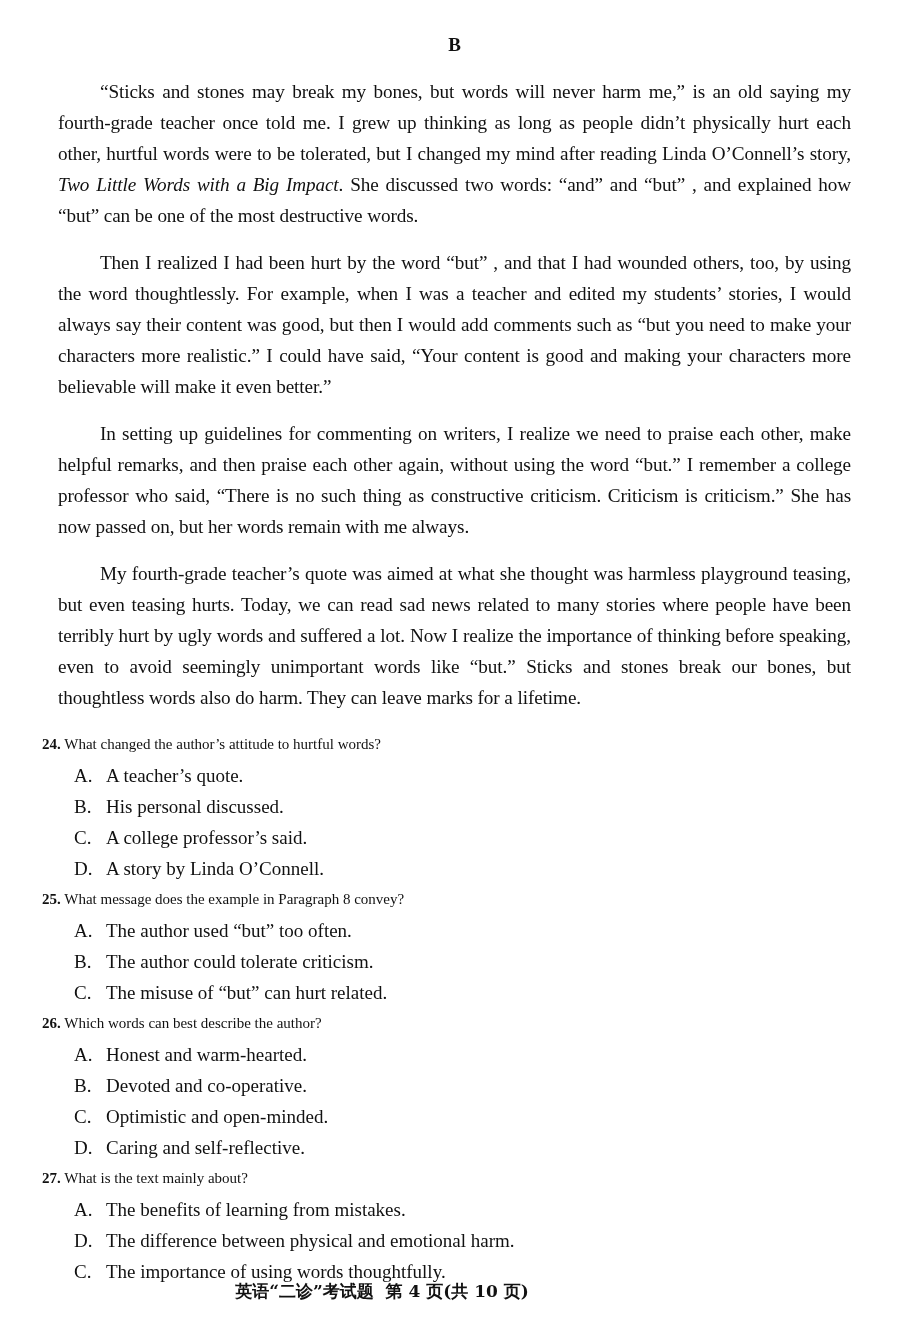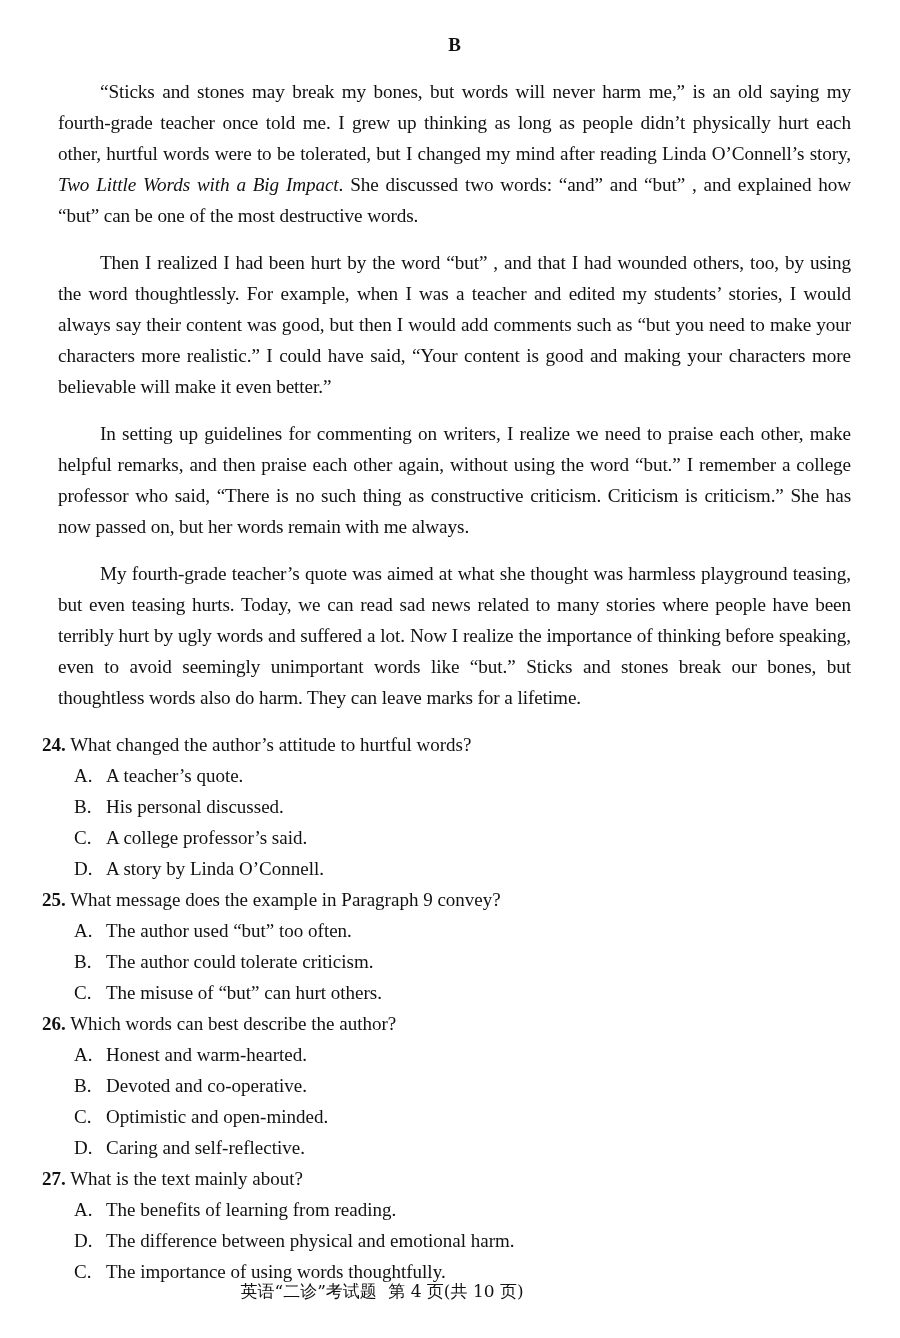--- a/index.html
+++ b/index.html
@@ -11,29 +11,29 @@
   .page { position: absolute; left: 42px; top: 30px; width: 825px; }
   .section-title {
     text-align: center; font-weight: bold; font-size: 19px;
     height: 30px; line-height: 30px; margin-left: 0; padding-left: 0;
   }
   .para {
     font-size: 19.2px; line-height: 31px; text-align: justify;
     text-indent: 42px; margin: 16px; letter-spacing: -0.1px;
   }
   .para em { font-style: italic; }
-  .q { font-size: 19px; line-height: 31px; margin: 0; }
+  .q { font-size: 15px; line-height: 31px; margin: 0; }
   .q .num { font-weight: bold; }
   .opt { font-size: 19px; line-height: 31px; padding-left: 32px; margin: 0; }
   .opt .letter { display: inline-block; width: 32px; }
   .grid2 { display: flex; padding-left: 32px; flex-direction: column; }
   .grid2 .opt { padding-left: 0; width: 400px; }
   .footer {
     position: absolute; left: 0; width: 764px; top: 1280px;
-    text-align: center; font-size: 17px; font-weight: normal;
+    text-align: center; font-size: 17px; font-weight: bold;
     font-family: "DejaVu Serif", serif;
   }
   .footer span { margin: 0 3px; }
 </style>
 </head>
 <body>
 
 <div class="page">
   <div class="section-title">B</div>
 
@@ -46,41 +46,41 @@
 
   <div>
     <p class="q"><span class="num">24.</span> <span>What changed the author’s attitude to hurtful words?</span></p>
     <p class="opt"><span class="letter">A.</span><span>A teacher’s quote.</span></p>
     <p class="opt"><span class="letter">B.</span><span>His personal discussed.</span></p>
     <p class="opt"><span class="letter">C.</span><span>A college professor’s said.</span></p>
     <p class="opt"><span class="letter">D.</span><span>A story by Linda O’Connell.</span></p>
   </div>
 
   <div>
-    <p class="q"><span class="num">25.</span> <span>What message does the example in Paragraph 9 convey?</span></p>
+    <p class="q"><span class="num">25.</span> <span>What message does the example in Paragraph 8 convey?</span></p>
     <p class="opt"><span class="letter">A.</span><span>The author used “but” too often.</span></p>
     <p class="opt"><span class="letter">B.</span><span>The author could tolerate criticism.</span></p>
-    <p class="opt"><span class="letter">C.</span><span>The misuse of “but” can hurt others.</span></p>
+    <p class="opt"><span class="letter">C.</span><span>The misuse of “but” can hurt related.</span></p>
   </div>
 
   <div>
     <p class="q"><span class="num">26.</span> <span>Which words can best describe the author?</span></p>
     <div class="grid2">
       <p class="opt"><span class="letter">A.</span><span>Honest and warm-hearted.</span></p>
       <p class="opt"><span class="letter">B.</span><span>Devoted and co-operative.</span></p>
     </div>
     <div class="grid2">
       <p class="opt"><span class="letter">C.</span><span>Optimistic and open-minded.</span></p>
       <p class="opt"><span class="letter">D.</span><span>Caring and self-reflective.</span></p>
     </div>
   </div>
 
   <div>
     <p class="q"><span class="num">27.</span> <span>What is the text mainly about?</span></p>
-    <p class="opt"><span class="letter">A.</span><span>The benefits of learning from reading.</span></p>
+    <p class="opt"><span class="letter">A.</span><span>The benefits of learning from mistakes.</span></p>
     <p class="opt"><span class="letter">D.</span><span>The difference between physical and emotional harm.</span></p>
     <p class="opt"><span class="letter">C.</span><span>The importance of using words thoughtfully.</span></p>
   </div>
 </div>
 
 <div class="footer">
   <span>英语“二诊”考试题</span>
   <span>第 4 页(共 10 页)</span>
 </div>
 

